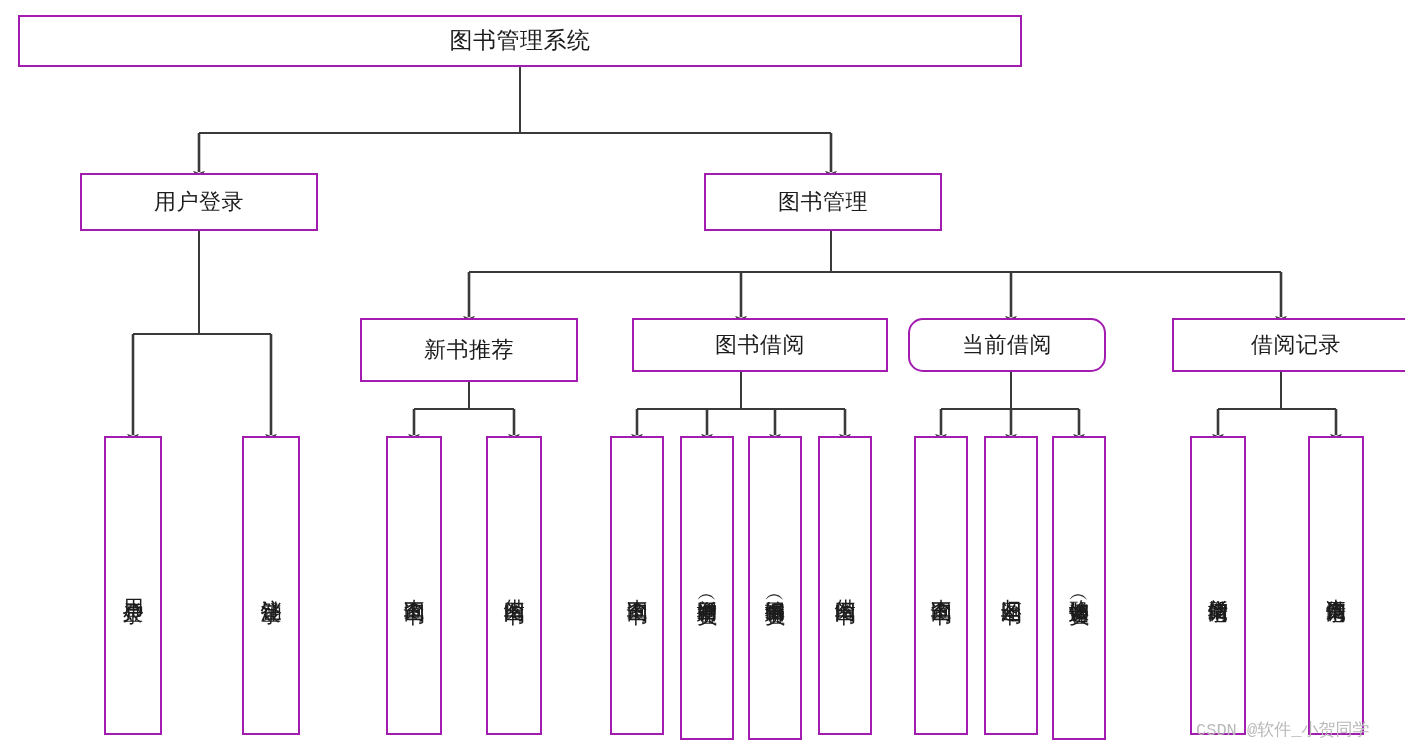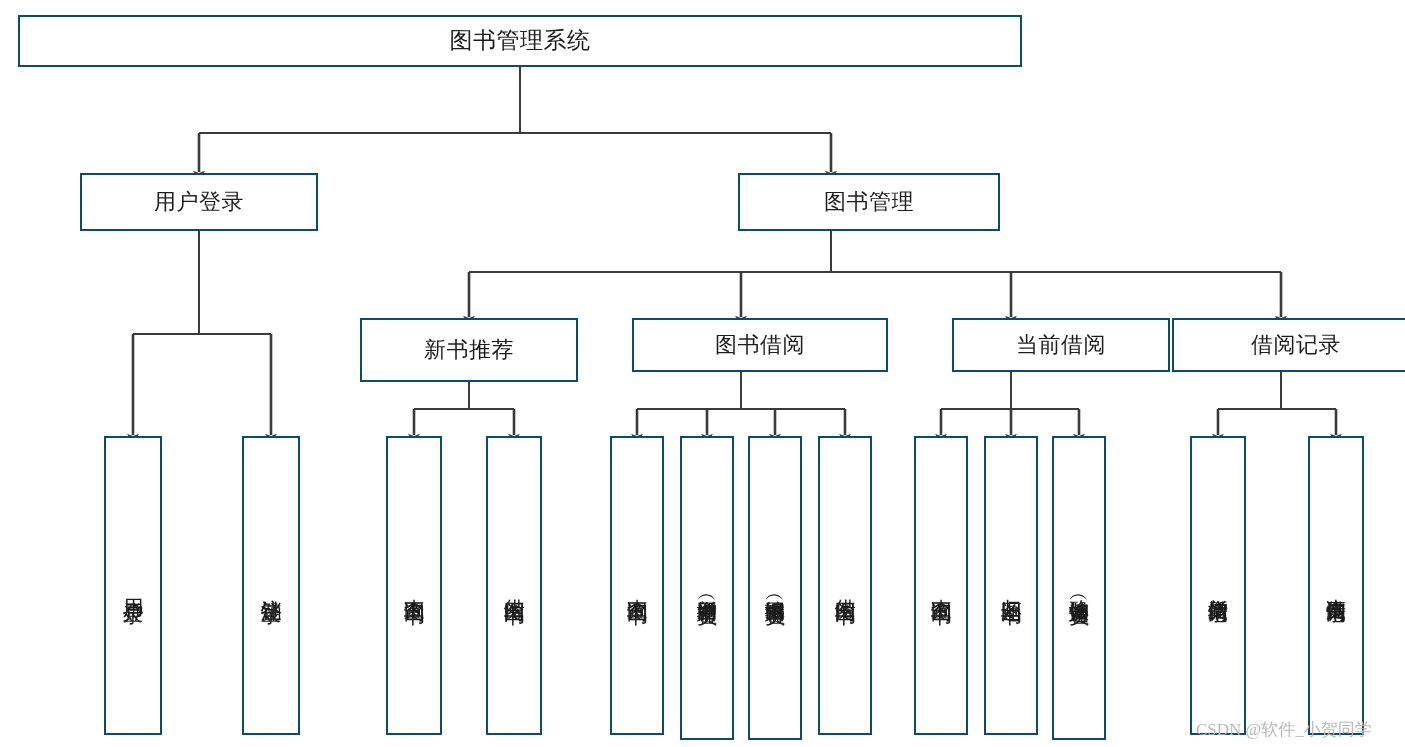--- a/index.html
+++ b/index.html
@@ -23,21 +23,21 @@
     left: 0;
     top: 0;
     width: 1405px;
     height: 747px;
     pointer-events: none;
   }
   .node {
     position: absolute;
     box-sizing: border-box;
     background: #ffffff;
-    border: 2px solid #0c4a6e;
+    border: 2px solid #a21caf;
     display: flex;
     align-items: center;
     justify-content: center;
     color: #1c1c1c;
     z-index: 2;
   }
   .node-label {
     display: block;
     text-align: center;
     line-height: 1.18;
@@ -69,21 +69,21 @@
   .node.vert.tall .node-label {
     font-size: 20px;
     letter-spacing: 1px;
   }
   .watermark {
     position: absolute;
     font-size: 17px;
     color: #b9b9b9;
     white-space: nowrap;
     z-index: 5;
-    font-family: Liberation Serif, serif;
+    font-family: Liberation Mono, monospace;
   }
 </style>
 </head>
 <body>
 
 <div id="canvas">
   <svg id="edge-layer" viewBox="0 0 1405 747" xmlns="http://www.w3.org/2000/svg">
     <defs>
       <marker id="arrowhead" markerWidth="10" markerHeight="12" refX="1.2" refY="6" orient="auto" markerUnits="userSpaceOnUse">
         <path d="M 0 0 L 9.5 6 L 0 12 L 2.2 6 Z" fill="#3a3a3a"></path>
@@ -126,31 +126,31 @@
       </g>
   </svg>
 
   <div class="node root horiz" style="left: 18px; top: 15px; width: 1004px; height: 52px;">
     <span class="node-label">图书管理系统</span>
   </div>
 
   <div class="node horiz" style="left: 80px; top: 173px; width: 238px; height: 58px;">
     <span class="node-label">用户登录</span>
   </div>
-  <div class="node horiz" style="left: 738px; top: 173px; width: 262px; height: 58px;">
+  <div class="node horiz" style="left: 704px; top: 173px; width: 238px; height: 58px;">
     <span class="node-label">图书管理</span>
   </div>
 
   <div class="node horiz" style="left: 360px; top: 318px; width: 218px; height: 64px;">
     <span class="node-label">新书推荐</span>
   </div>
   <div class="node horiz" style="left: 632px; top: 318px; width: 256px; height: 54px;">
     <span class="node-label">图书借阅</span>
   </div>
-  <div class="node horiz" style="left: 952px; top: 318px; width: 218px; height: 54px;">
+  <div class="node horiz" style="left: 908px; top: 318px; width: 198px; height: 54px; border-radius: 15px;">
     <span class="node-label">当前借阅</span>
   </div>
   <div class="node horiz" style="left: 1172px; top: 318px; width: 248px; height: 54px;">
     <span class="node-label">借阅记录</span>
   </div>
 
   <div class="node vert" style="left: 104px; top: 436px; width: 58px; height: 299px;">
     <span class="node-label">用户登录</span>
   </div>
   <div class="node vert" style="left: 242px; top: 436px; width: 58px; height: 299px;">

